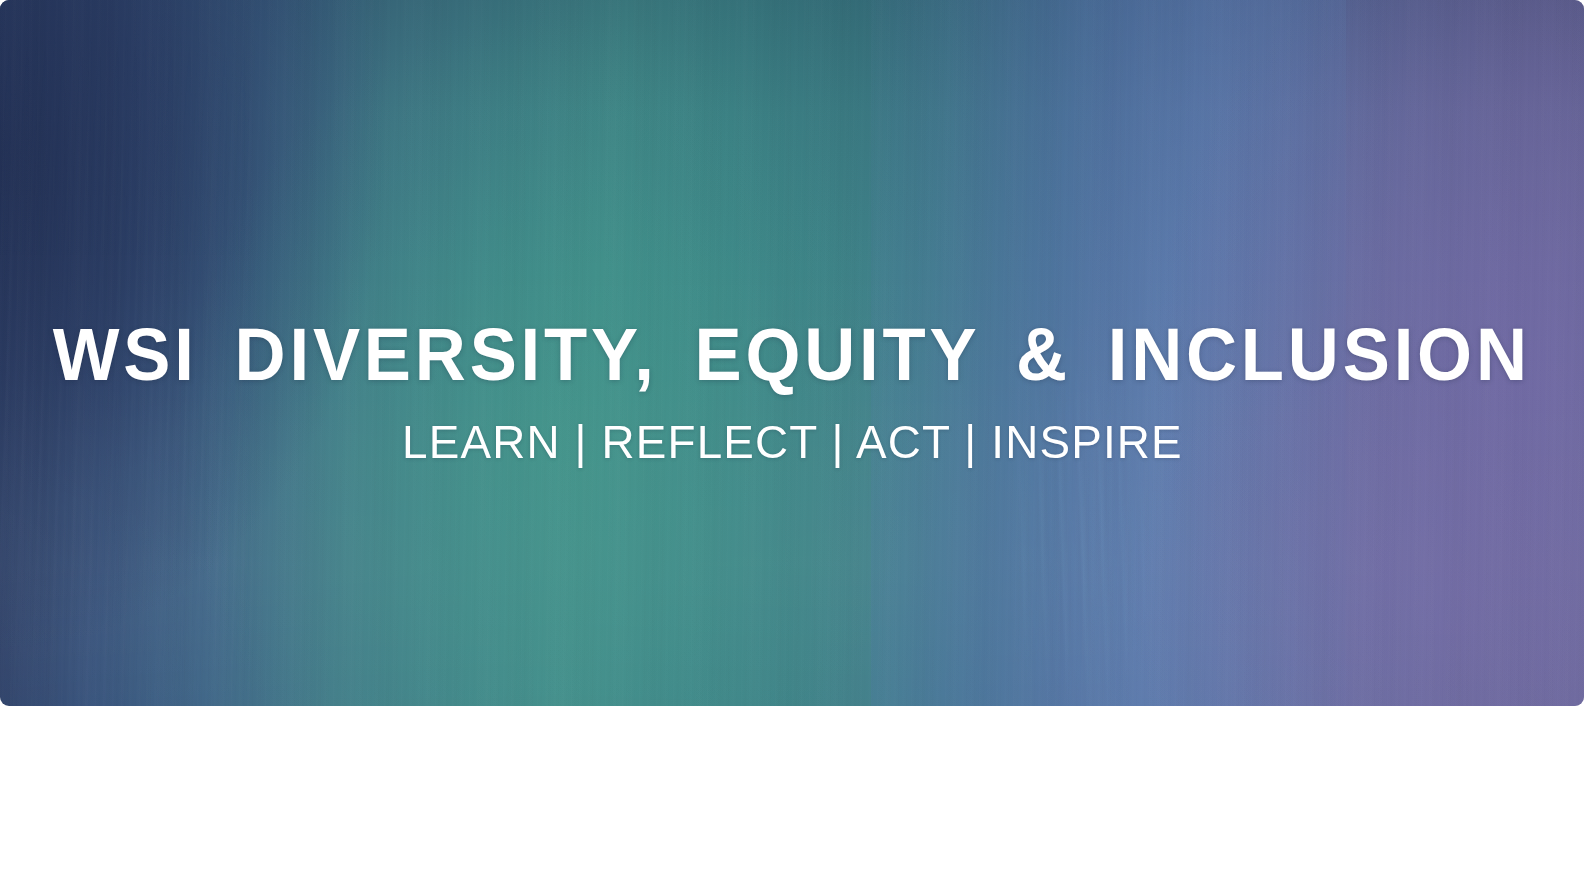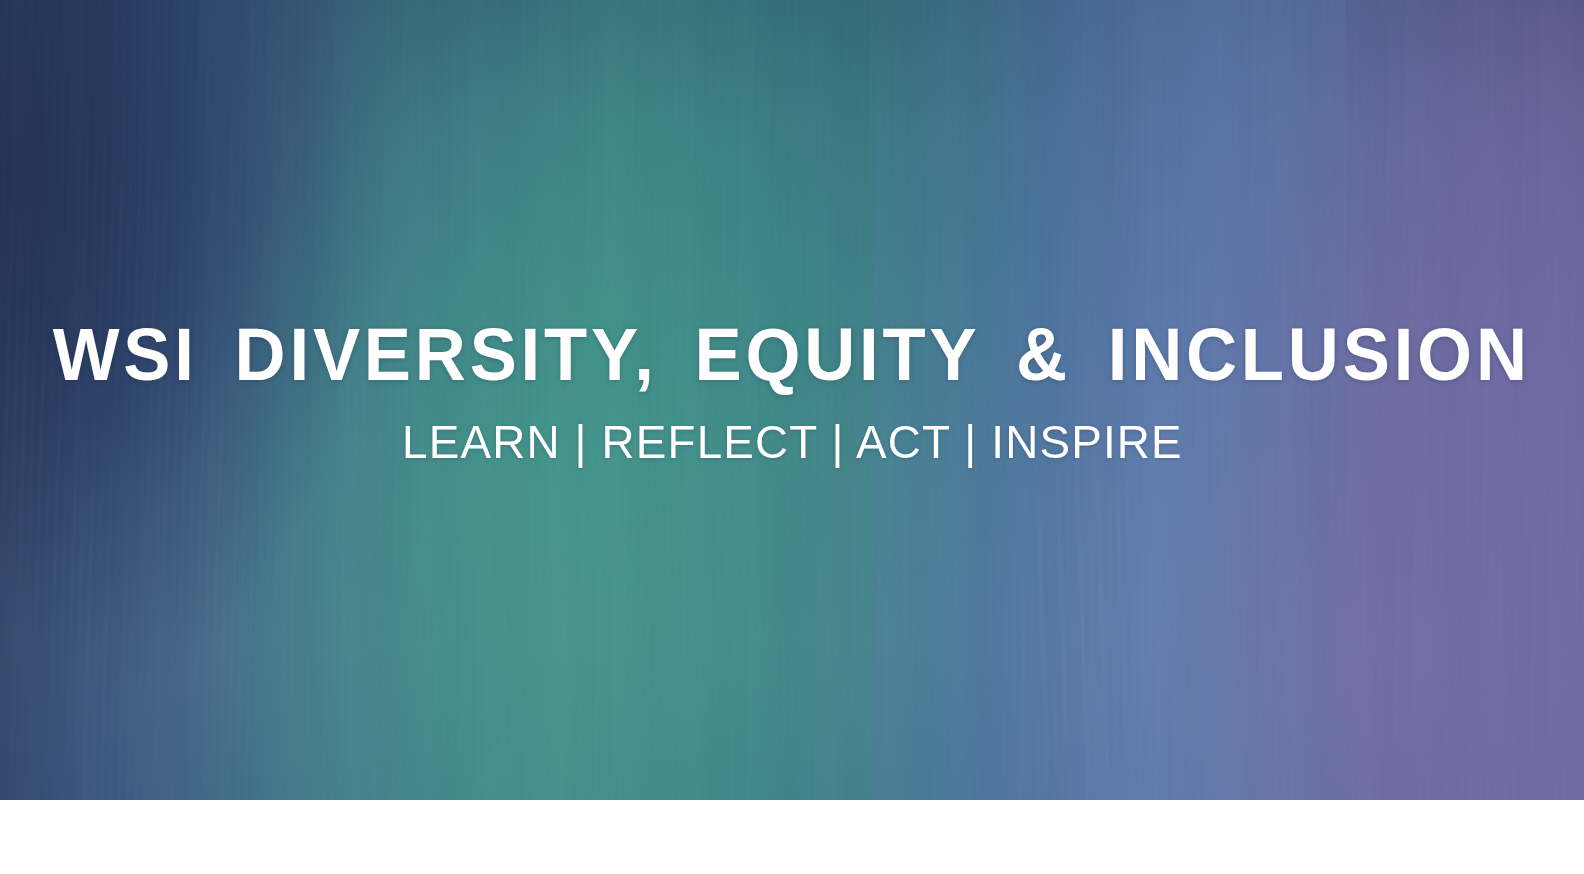--- a/index.html
+++ b/index.html
@@ -6,23 +6,24 @@
   html, body {
     margin: 0;
     padding: 0;
     background: #ffffff;
   }
 
   
   .banner {
     position: relative;
     width: 1584px;
-    height: 800px;
+    height: 706px;
     overflow: hidden;
     font-family: "Liberation Sans", sans-serif;
+    border-radius: 9px;
     -webkit-font-smoothing: antialiased;
   }
 
   
   
   .bg-base {
     position: absolute;
     inset: 0;
     background: linear-gradient(
       95deg,

